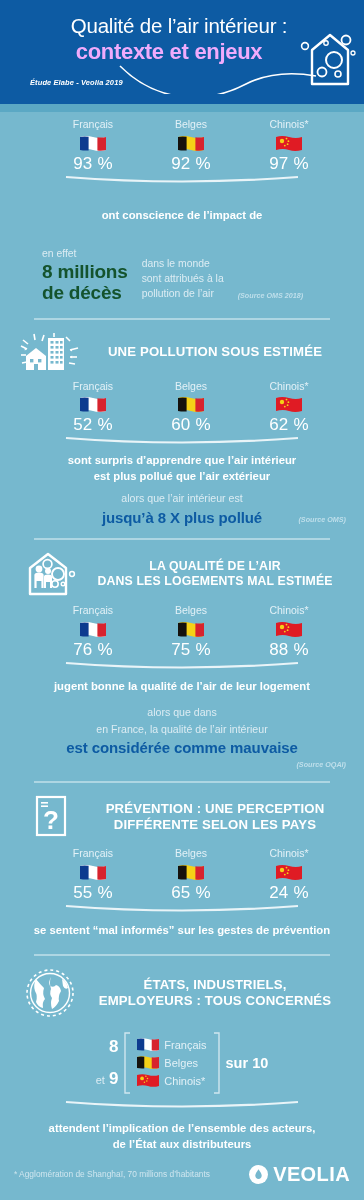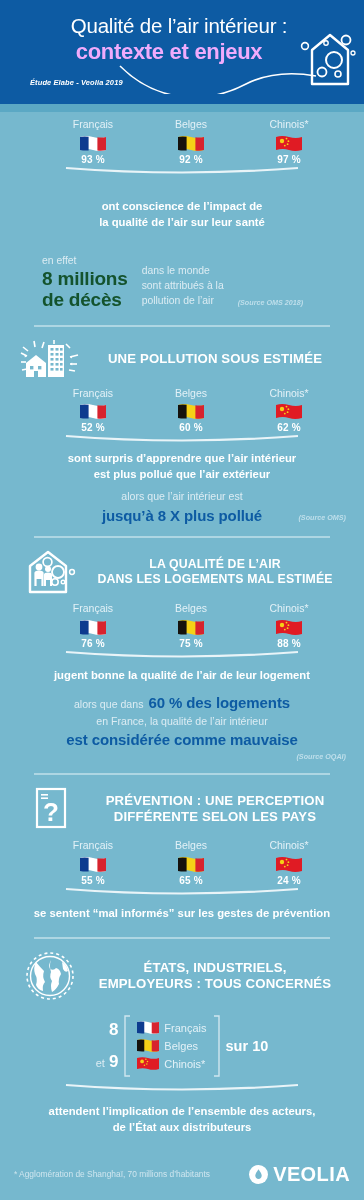--- a/index.html
+++ b/index.html
@@ -114,22 +114,22 @@
   .stat { width: 72px; text-align: center; }
   .stat-label {
     color: #e3f1f7;
     font-size: 10.5px;
     font-weight: 400;
     line-height: 1.3;
   }
   .stat-flag { margin: 3px auto 2px auto; }
   .stat-val {
     color: #ffffff;
-    font-size: 10px;
-    font-weight: 700;
+    font-size: 17px;
+    font-weight: 400;
     letter-spacing: 0.2px;
   }
   .curve { width: 100%; height: 10px; display: block; margin-top: 1px; }
 
   
   .white-bold {
     color: #ffffff;
     font-size: 11.3px;
     font-weight: 700;
     text-align: center;
@@ -324,21 +324,20 @@
         <div class="stat-val">97 %</div>
       </div>
     </div>
 
     <svg class="curve" viewBox="0 0 336 10" preserveAspectRatio="none">
       <path d="M52 2 Q168 11 284 2" fill="none" stroke="#e9f4f8" stroke-width="2.2"></path>
     </svg>
 
     <div class="white-bold" style="margin-top:22px;">
       <div>ont conscience de l’impact de</div>
-      <div>la qualité de l’air sur leur santé</div>
     </div>
 
     <div class="effet-wrap" style="margin-top:24px;">
       <div class="effet-left">
         <div class="effet-en">en effet</div>
         <div class="navy-big">8 millions</div>
         <div class="navy-big">de décès</div>
       </div>
       <div class="effet-right">
         <div>dans le monde</div>
@@ -512,21 +511,20 @@
     <svg class="curve" viewBox="0 0 336 10" preserveAspectRatio="none">
       <path d="M52 2 Q168 11 284 2" fill="none" stroke="#e9f4f8" stroke-width="2.2"></path>
     </svg>
 
     <div class="white-bold" style="margin-top:7px;">
       <div>jugent bonne la qualité de l’air de leur logement</div>
     </div>
 
     <div class="inline-row" style="margin-top:11px;">
       <span class="light">alors que dans</span>
-      <span class="navy-mid">60 % des logements</span>
     </div>
     <div class="light" style="margin-top:2px;">en France, la qualité de l’air intérieur</div>
     <div class="navy-mid" style="margin-top:2px;">est considérée comme mauvaise</div>
     <div class="source" style="margin-top:4px; padding-right:4px;">(Source OQAI)</div>
 
     <div class="divider" style="margin-top:12px;"></div>
   </div>
 
   <div class="section">
     <div class="sec-head">

